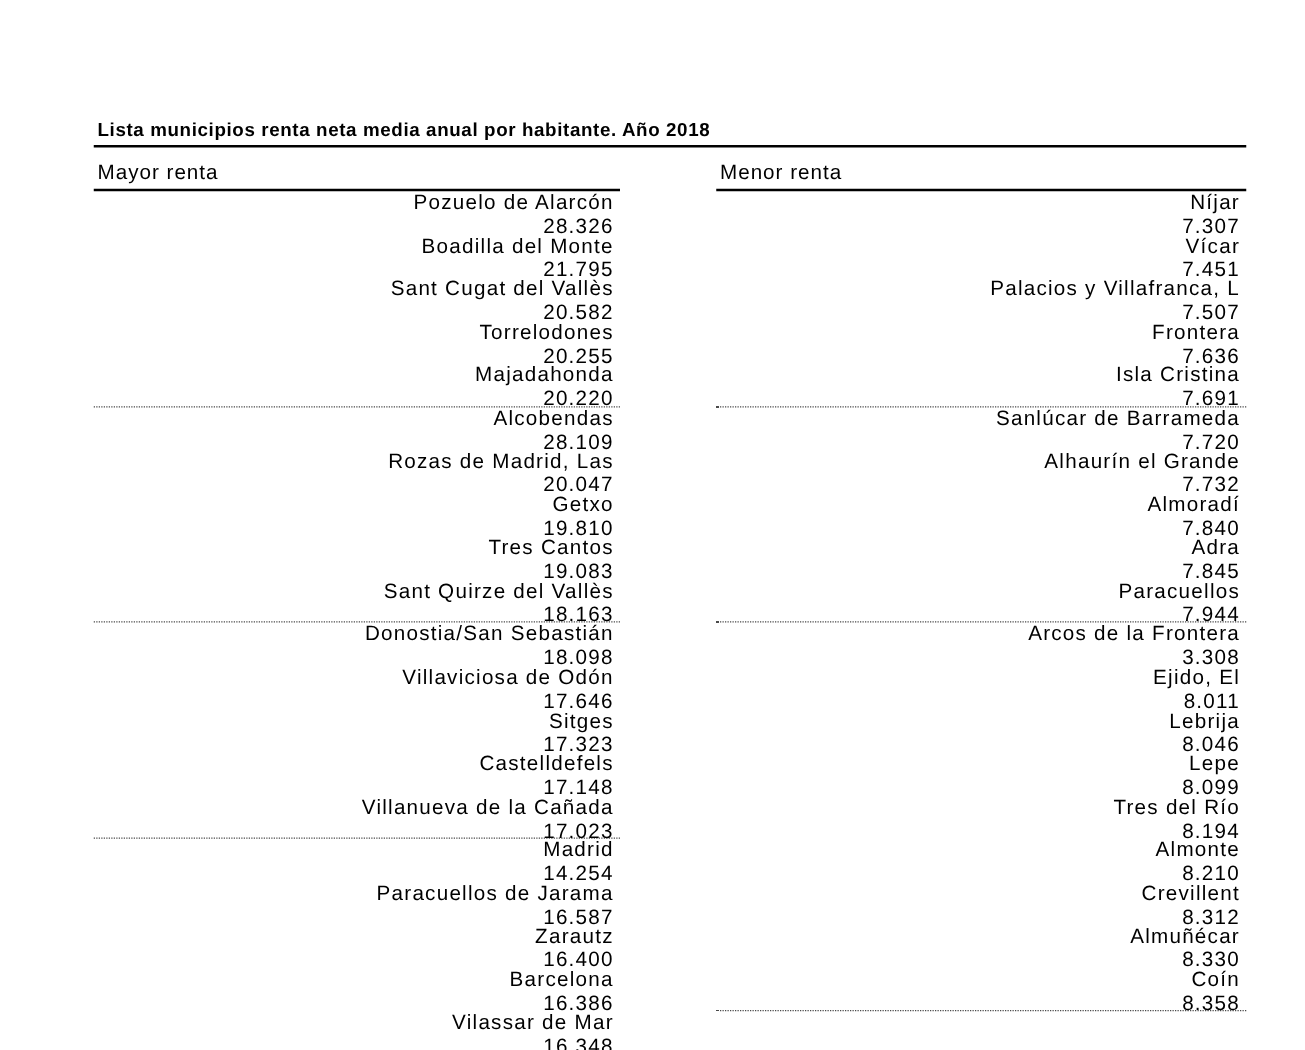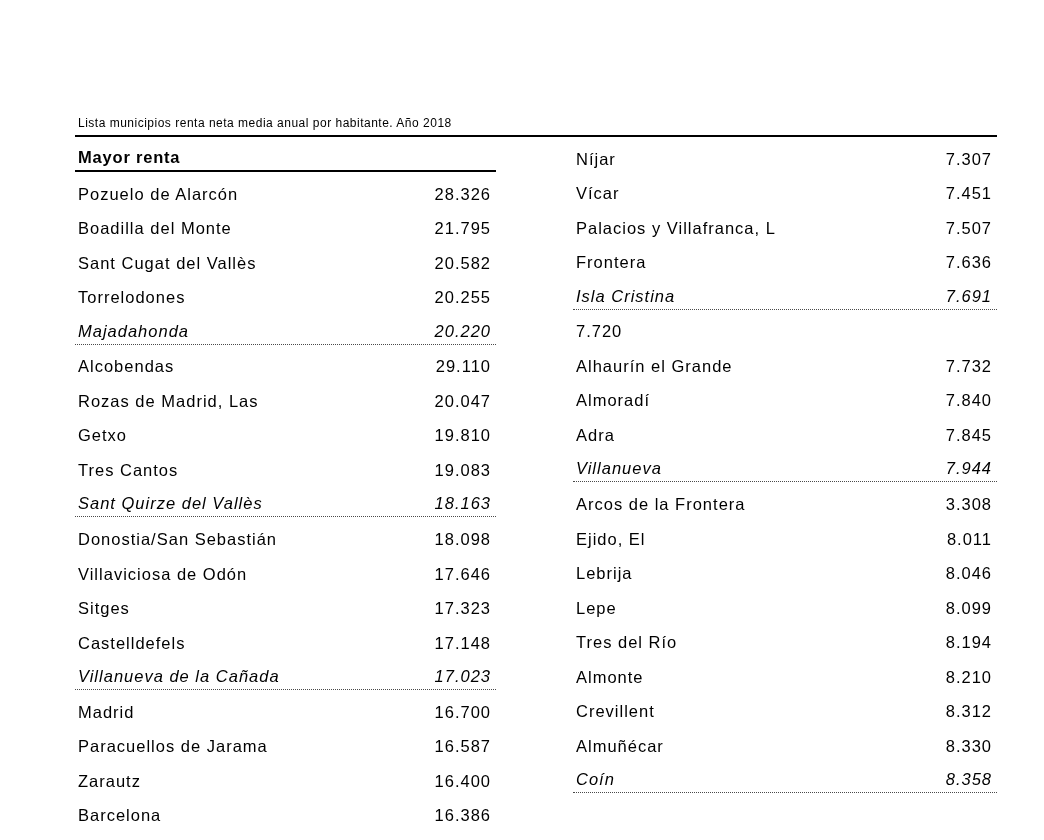--- a/index.html
+++ b/index.html
@@ -12,61 +12,60 @@
     font-family: "Liberation Sans", sans-serif;
     color: #000000;
   }
   .page {
     position: absolute;
     left: 75px;
     top: 94px;
     width: 922px;
   }
   .doc-title {
-    font-size: 12px;
-    font-weight: normal;
+    font-size: 15px;
+    font-weight: bold;
     letter-spacing: 0.5px;
     line-height: 21px;
     padding-left: 3px;
     white-space: nowrap;
-    margin-top: 19px;
   }
   .title-rule {
     border-bottom: 2.5px solid #000000;
     margin-top: 1px;
   }
   .columns {
     display: flex;
     gap: 77px;
   }
   .col { width: 421px; }
   .col.right { width: 424px; }
   .col-header {
     font-size: 16.5px;
-    font-weight: bold;
+    font-weight: normal;
     letter-spacing: 0.8px;
     line-height: 18px;
     padding: 11px 0 4px 3px;
     border-bottom: 2.5px solid #000000;
     white-space: nowrap;
   }
   .row {
     display: flex;
     justify-content: space-between;
     align-items: flex-end;
     height: 34.55px;
     box-sizing: border-box;
     padding: 0 5px 3px 3px;
     font-size: 16.5px;
     letter-spacing: 1px;
     white-space: nowrap;
+    flex-direction: column;
   }
   .row.group-end {
     border-bottom: 1.5px dotted #4a4a4a;
-    font-style: italic;
   }
   .cell-name  { text-align: left; }
   .cell-value { text-align: right; }
 </style>
 </head>
 <body>
 
 <div class="page">
   <div class="doc-title">Lista municipios renta neta media anual por habitante. Año 2018</div>
   <div class="title-rule"></div>
@@ -90,21 +89,21 @@
           <div class="row">
             <span class="cell-name">Torrelodones</span>
             <span class="cell-value">20.255</span>
           </div>
           <div class="row group-end">
             <span class="cell-name">Majadahonda</span>
             <span class="cell-value">20.220</span>
           </div>
           <div class="row">
             <span class="cell-name">Alcobendas</span>
-            <span class="cell-value">29.110</span>
+            <span class="cell-value">28.109</span>
           </div>
           <div class="row">
             <span class="cell-name">Rozas de Madrid, Las</span>
             <span class="cell-value">20.047</span>
           </div>
           <div class="row">
             <span class="cell-name">Getxo</span>
             <span class="cell-value">19.810</span>
           </div>
           <div class="row">
@@ -130,21 +129,21 @@
           <div class="row">
             <span class="cell-name">Castelldefels</span>
             <span class="cell-value">17.148</span>
           </div>
           <div class="row group-end">
             <span class="cell-name">Villanueva de la Cañada</span>
             <span class="cell-value">17.023</span>
           </div>
           <div class="row">
             <span class="cell-name">Madrid</span>
-            <span class="cell-value">16.700</span>
+            <span class="cell-value">14.254</span>
           </div>
           <div class="row">
             <span class="cell-name">Paracuellos de Jarama</span>
             <span class="cell-value">16.587</span>
           </div>
           <div class="row">
             <span class="cell-name">Zarautz</span>
             <span class="cell-value">16.400</span>
           </div>
           <div class="row">
@@ -152,20 +151,21 @@
             <span class="cell-value">16.386</span>
           </div>
           <div class="row group-end">
             <span class="cell-name">Vilassar de Mar</span>
             <span class="cell-value">16.348</span>
           </div>
         </div>
     </section>
 
     <section class="col right">
+      <div class="col-header">Menor renta</div>
       <div class="rows">
           <div class="row">
             <span class="cell-name">Níjar</span>
             <span class="cell-value">7.307</span>
           </div>
           <div class="row">
             <span class="cell-name">Vícar</span>
             <span class="cell-value">7.451</span>
           </div>
           <div class="row">
@@ -174,36 +174,37 @@
           </div>
           <div class="row">
             <span class="cell-name">Frontera</span>
             <span class="cell-value">7.636</span>
           </div>
           <div class="row group-end">
             <span class="cell-name">Isla Cristina</span>
             <span class="cell-value">7.691</span>
           </div>
           <div class="row">
+            <span class="cell-name">Sanlúcar de Barrameda</span>
             <span class="cell-value">7.720</span>
           </div>
           <div class="row">
             <span class="cell-name">Alhaurín el Grande</span>
             <span class="cell-value">7.732</span>
           </div>
           <div class="row">
             <span class="cell-name">Almoradí</span>
             <span class="cell-value">7.840</span>
           </div>
           <div class="row">
             <span class="cell-name">Adra</span>
             <span class="cell-value">7.845</span>
           </div>
           <div class="row group-end">
-            <span class="cell-name">Villanueva</span>
+            <span class="cell-name">Paracuellos</span>
             <span class="cell-value">7.944</span>
           </div>
           <div class="row">
             <span class="cell-name">Arcos de la Frontera</span>
             <span class="cell-value">3.308</span>
           </div>
           <div class="row">
             <span class="cell-name">Ejido, El</span>
             <span class="cell-value">8.011</span>
           </div>

